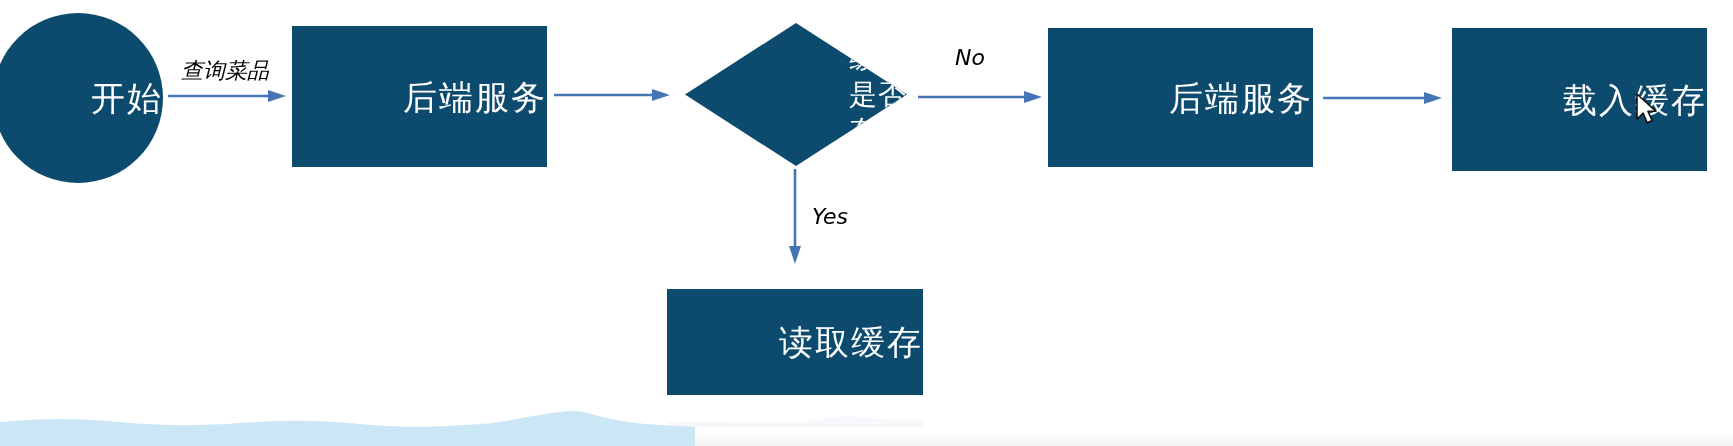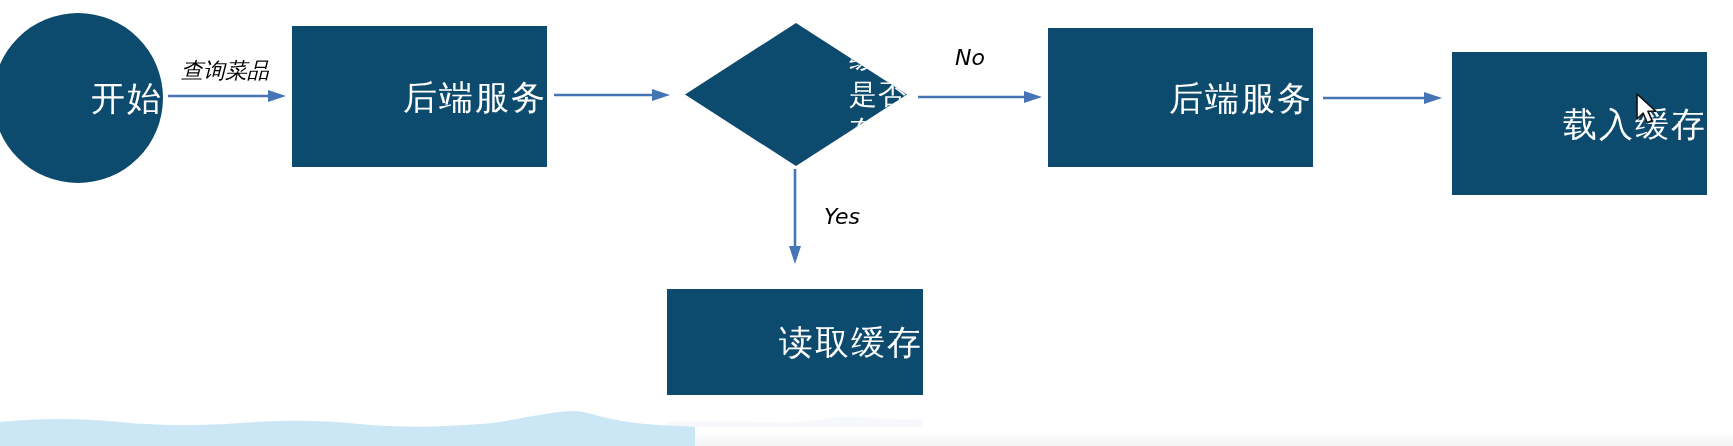--- a/index.html
+++ b/index.html
@@ -100,29 +100,29 @@
 
   <div class="node" style="left:1048px; top:28px; width:265px; height:139px;">
     <span class="label">后端服务</span>
   </div>
 
   <svg class="arrow" style="left:1321px; top:90px;" width="124" height="16" viewBox="0 0 124 16">
     <line x1="2" y1="8" x2="104" y2="8" stroke="#4575b5" stroke-width="2.6"></line>
     <polygon points="103,2 121,8 103,14" fill="#4575b5"></polygon>
   </svg>
 
-  <div class="node" style="left:1452px; top:28px; width:255px; height:143px;margin-top:24px;">
+  <div class="node" style="left:1452px; top:28px; width:255px; height:143px;">
     <span class="label">载入缓存</span>
   </div>
 
   <svg class="arrow" style="left:787px; top:167px;" width="16" height="100" viewBox="0 0 16 100">
     <line x1="8" y1="2" x2="8" y2="80" stroke="#4575b5" stroke-width="2.6"></line>
     <polygon points="2,79 8,97 14,79" fill="#4575b5"></polygon>
   </svg>
-  <div class="edge-label" style="left:800px; top:204px; width:60px;text-align:right;">Yes</div>
+  <div class="edge-label" style="left:800px; top:204px; width:60px;">Yes</div>
 
   <div class="node" style="left:667px; top:289px; width:256px; height:106px;">
     <span class="label">读取缓存</span>
   </div>
 
   <svg class="rect-wave-overlay" width="256" height="14" viewBox="0 0 256 14">
     <path d="M0 9 C 40 7, 90 10, 130 9 C 155 8, 168 2, 190 4 C 212 6, 235 7, 256 6 L 256 14 L 0 14 Z" fill="rgba(225,232,242,0.30)"></path>
   </svg>
 
   <svg class="cursor" width="26" height="36" viewBox="0 0 26 36">

